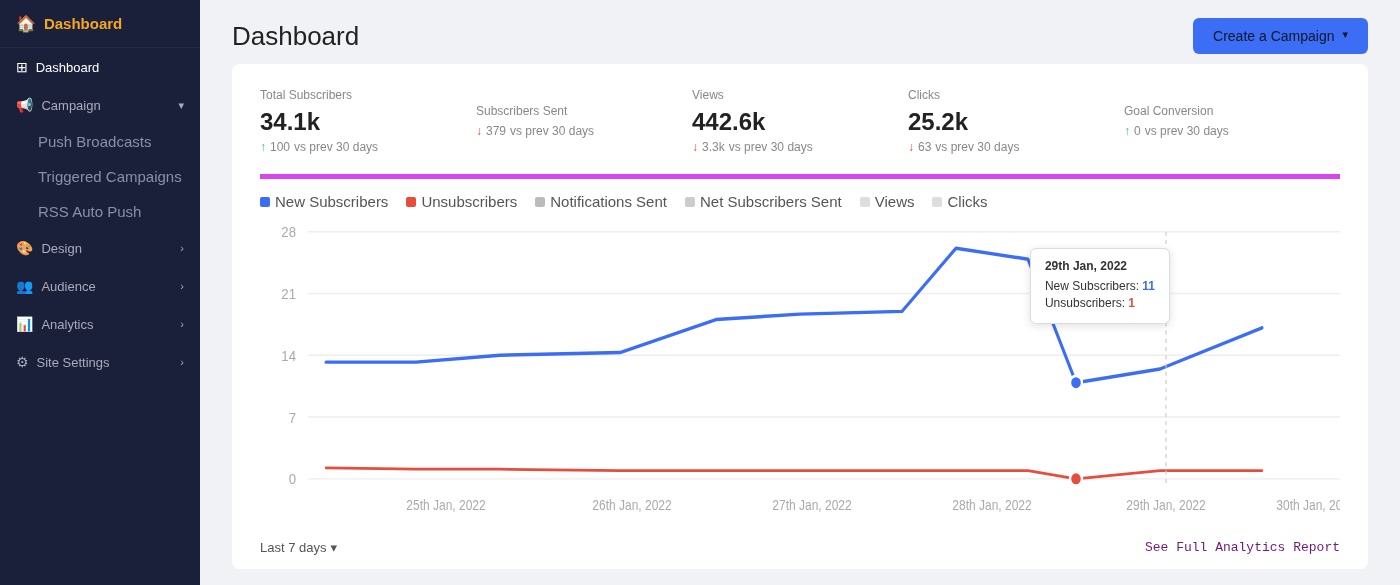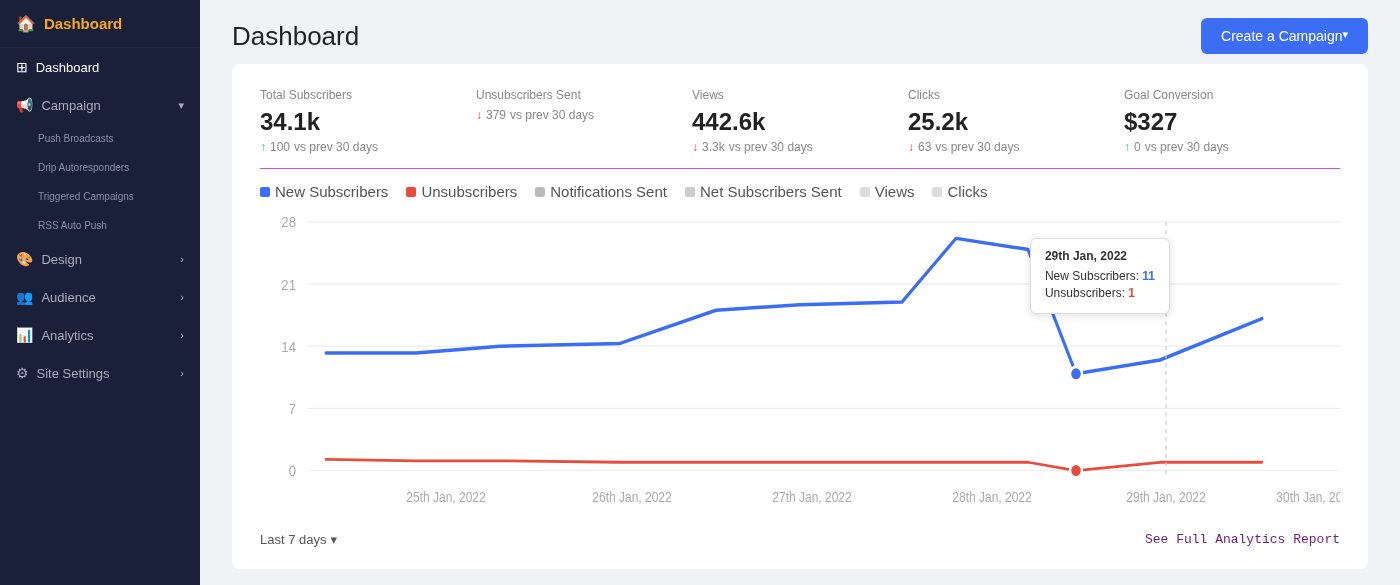--- a/index.html
+++ b/index.html
@@ -7,37 +7,37 @@
 
     
     .sidebar { width: 200px; background: #1a1f3a; color: #fff; display: flex; flex-direction: column; flex-shrink: 0; height: 585px; overflow: hidden; }
     .sidebar-logo { padding: 14px 16px; color: #f5a623; font-weight: 700; font-size: 15px; display: flex; align-items: center; gap: 8px; border-bottom: 1px solid rgba(255,255,255,0.05); }
     .sidebar-logo-icon { font-size: 16px; }
     .sidebar-item { padding: 11px 16px; font-size: 13px; color: #aab; cursor: pointer; display: flex; align-items: center; gap: 8px; }
     .sidebar-item.active { color: #fff; }
     .sidebar-item .icon { font-size: 14px; }
     .sidebar-item .chevron { margin-left: auto; font-size: 11px; }
     .sidebar-sub { padding: 0; }
-    .sidebar-sub-item { padding: 9px 16px 9px 38px; font-size: 10px; color: #8a8fa8; cursor: pointer; }
+    .sidebar-sub-item { padding: 9px 16px 9px 38px; font-size: 15px; color: #8a8fa8; cursor: pointer; }
 
     
     .main { flex: 1; display: flex; flex-direction: column; overflow: hidden; }
 
     
     .header { background: #f0f2f5; padding: 18px 32px 10px 32px; display: flex; align-items: center; justify-content: space-between; }
     .header-title { font-size: 26px; font-weight: 400; color: #222; }
-    .create-btn { background: #3b6ef5; color: #ffffff; border: none; padding: 10px 20px; border-radius: 6px; font-size: 14px; cursor: pointer; display: flex; align-items: flex-start; }
+    .create-btn { background: #3b6ef5; color: #0f172a; border: none; padding: 10px 20px; border-radius: 6px; font-size: 14px; cursor: pointer; display: flex; align-items: flex-start; gap: 8px; }
     .create-btn .btn-chevron { font-size: 11px; }
 
     
     .content { flex: 1; padding: 0 32px 16px 32px; overflow: hidden; }
     .card { background: #fff; border-radius: 8px; padding: 24px 28px 0 28px; height: 100%; display: flex; flex-direction: column; }
 
     
-    .stats-row { display: flex; gap: 0; border-bottom: 1px solid #d946ef; padding-bottom: 14px; }
+    .stats-row { display: flex; gap: 0; border-bottom: 5px solid #d946ef; padding-bottom: 20px; align-items: center; }
     .stat-item { flex: 1; padding-right: 20px; }
     .stat-item + .stat-item { border-left: none; }
     .stat-label { font-size: 12px; color: #888; margin-bottom: 6px; }
     .stat-value { font-size: 24px; font-weight: 700; color: #222; margin-bottom: 4px; }
     .stat-change { font-size: 12px; color: #888; display: flex; align-items: center; gap: 4px; }
     .stat-change .up { color: #2ecc71; }
     .stat-change .down { color: #e74c3c; }
 
     
     .chart-legend { display: flex; align-items: center; gap: 18px; padding: 14px 0 8px 0; font-size: 15px; color: #555; }
@@ -47,21 +47,21 @@
     
     .chart-area { flex: 1; position: relative; padding-bottom: 10px; }
 
     
     .chart-tooltip { position: absolute; right: 170px; top: 30px; background: #fff; border: 1px solid #ddd; border-radius: 6px; padding: 10px 14px; font-size: 12px; color: #333; box-shadow: 0 2px 8px rgba(0,0,0,0.12); z-index: 10; }
     .chart-tooltip .tooltip-date { font-weight: 600; margin-bottom: 6px; }
     .chart-tooltip .tooltip-row { margin-bottom: 3px; }
     .chart-tooltip .tooltip-val { color: #3b6ef5; font-weight: 600; }
 
     
-    .card-footer { display: flex; align-items: center; justify-content: space-between; padding: 10px 0 22px 0; }
+    .card-footer { display: flex; align-items: center; justify-content: space-between; padding: 10px 0 14px 0; }
     .last-days { font-size: 13px; color: #555; cursor: pointer; display: flex; align-items: center; gap: 4px; }
     .see-report { font-size: 13px; color: #701a75; cursor: pointer; font-family: Liberation Mono, monospace; }
 
     svg.chart-svg { width: 100%; height: 100%; }
   </style>
 </head>
 <body>
 
 <nav class="sidebar">
   <div class="sidebar-logo">
@@ -76,23 +76,20 @@
 
   <div class="sidebar-item">
     <span class="icon">📢</span>
     <span>Campaign</span>
     <span class="chevron">▾</span>
   </div>
 
   <div class="sidebar-sub">
     <div class="sidebar-sub-item">
       <span>Push Broadcasts</span>
-    </div>
-    <div class="sidebar-sub-item">
-      <span>Drip Autoresponders</span>
     </div>
     <div class="sidebar-sub-item">
       <span>Triggered Campaigns</span>
     </div>
     <div class="sidebar-sub-item">
       <span>RSS Auto Push</span>
     </div>
   </div>
 
   <div class="sidebar-item">
@@ -136,21 +133,21 @@
         <div class="stat-item">
           <div class="stat-label">Total Subscribers</div>
           <div class="stat-value">34.1k</div>
           <div class="stat-change">
             <span class="up">↑</span>
             <span>100</span>
             <span>vs prev 30 days</span>
           </div>
         </div>
         <div class="stat-item">
-          <div class="stat-label">Unsubscribers Sent</div>
+          <div class="stat-label">Subscribers Sent</div>
           <div class="stat-change">
             <span class="down">↓</span>
             <span>379</span>
             <span>vs prev 30 days</span>
           </div>
         </div>
         <div class="stat-item">
           <div class="stat-label">Views</div>
           <div class="stat-value">442.6k</div>
           <div class="stat-change">
@@ -163,21 +160,20 @@
           <div class="stat-label">Clicks</div>
           <div class="stat-value">25.2k</div>
           <div class="stat-change">
             <span class="down">↓</span>
             <span>63</span>
             <span>vs prev 30 days</span>
           </div>
         </div>
         <div class="stat-item">
           <div class="stat-label">Goal Conversion</div>
-          <div class="stat-value">$327</div>
           <div class="stat-change">
             <span class="up">↑</span>
             <span>0</span>
             <span>vs prev 30 days</span>
           </div>
         </div>
       </div>
 
       <div class="chart-legend">
         <div class="legend-item">

